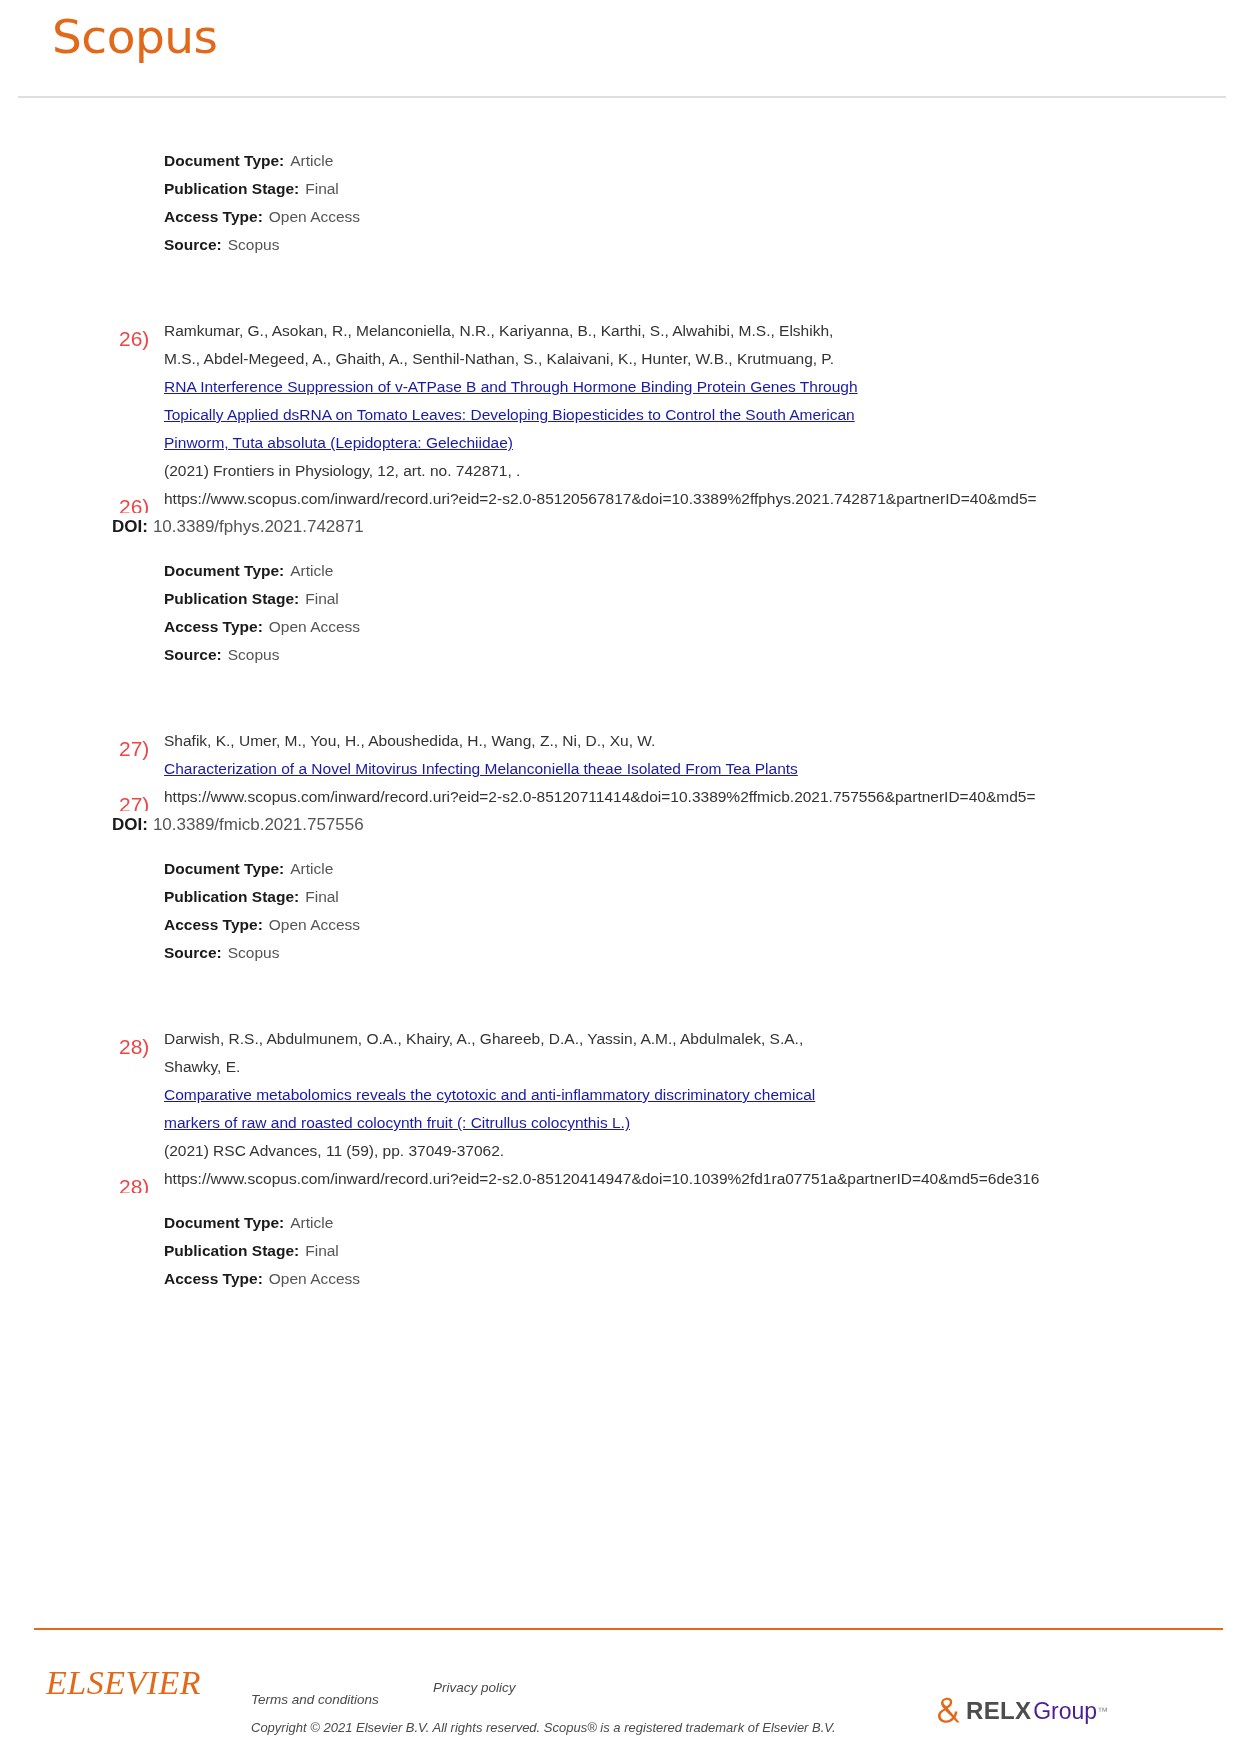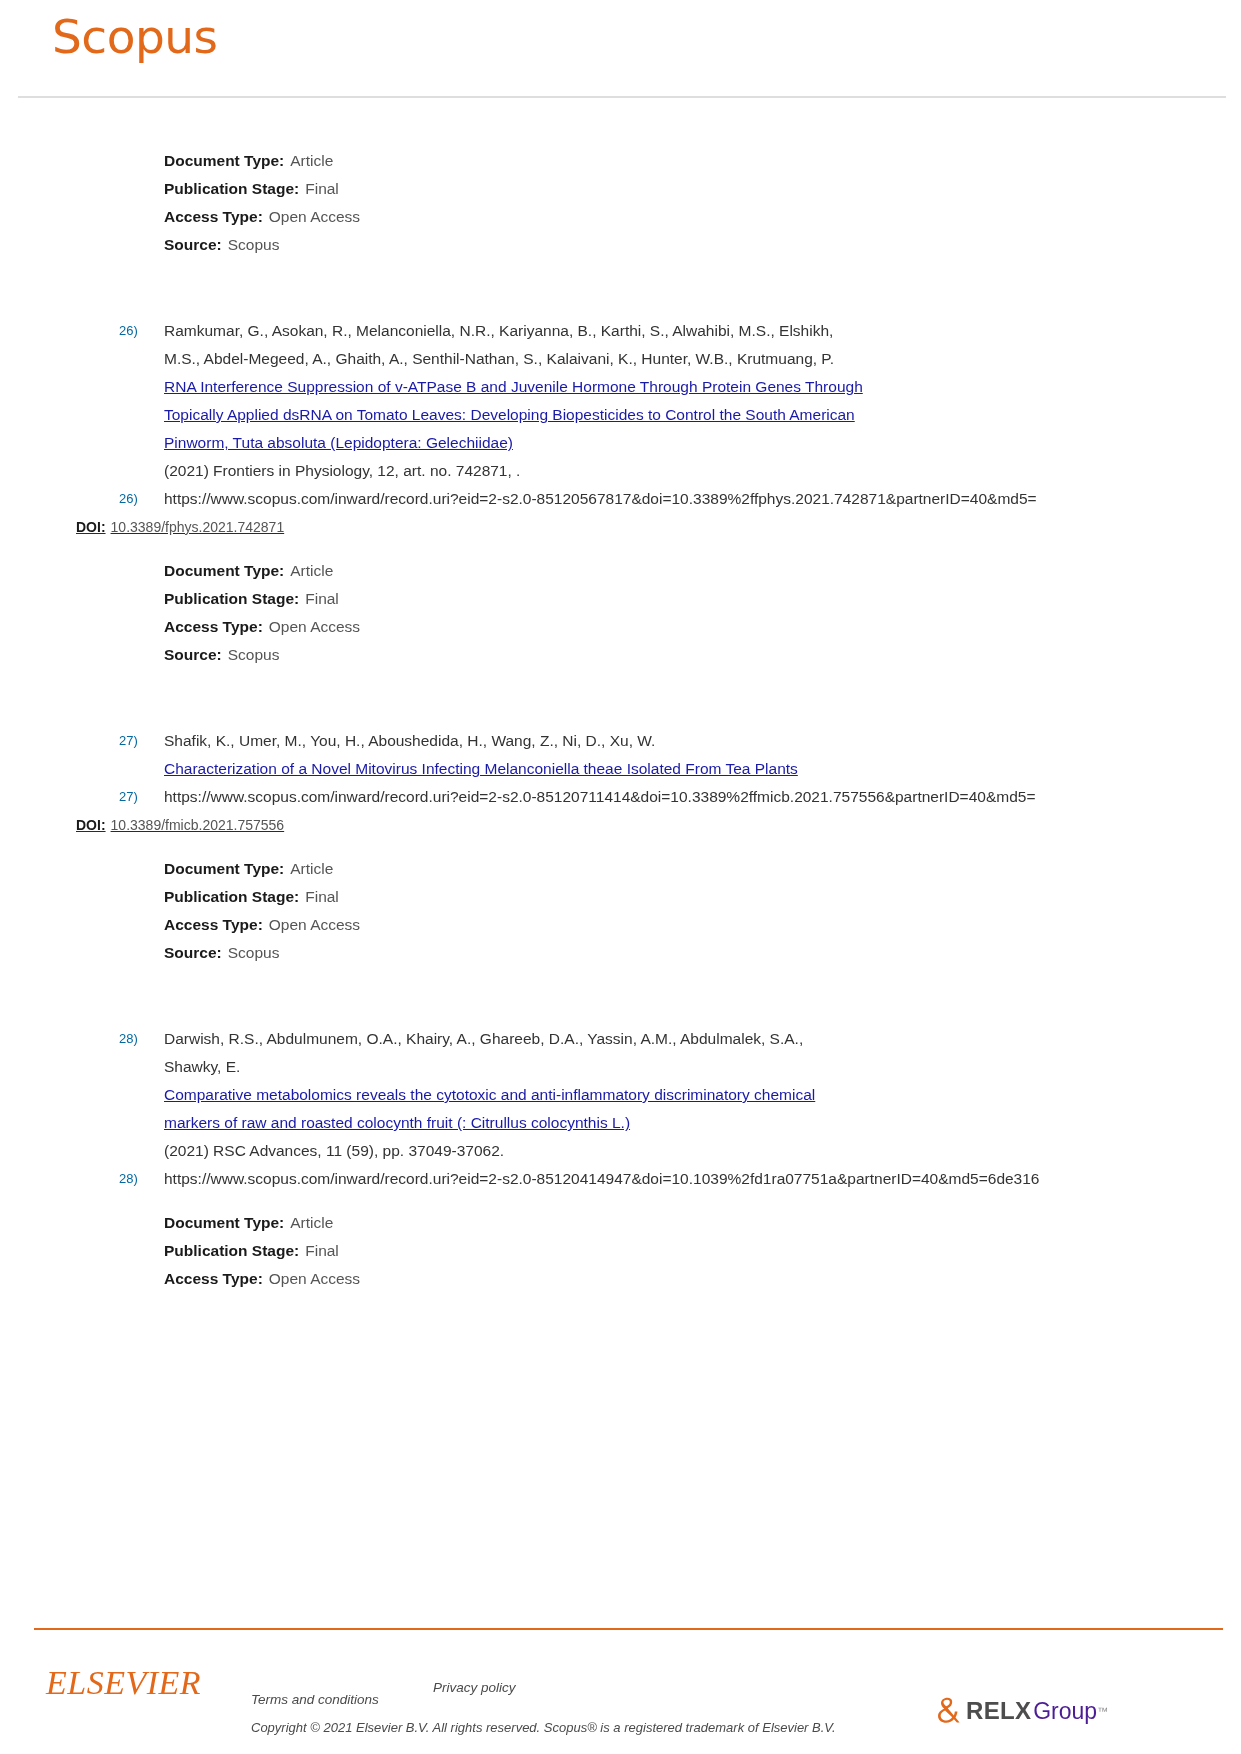--- a/index.html
+++ b/index.html
@@ -75,25 +75,25 @@
   .cite-line {
     position: relative;
     padding-left: 164px;
     font-size: 15.5px;
     line-height: 28px;
     color: #333333;
   }
   .cite-num {
     position: absolute;
     left: 119px;
-    top: 0;
+    top: 8px;
     width: 40px;
     text-align: left;
-    color: #0369a1;
-    font-size: 13px;
+    color: #ef4444;
+    font-size: 21px;
   }
   .authors {
     color: #333333;
   }
   .title-link {
     display: block;
     color: #1a1aa8;
     text-decoration: underline;
     font-size: 15.5px;
     line-height: 28px;
@@ -107,24 +107,23 @@
     padding-left: 164px;
     font-size: 15.5px;
     line-height: 28px;
     color: #333333;
     white-space: nowrap;
     overflow: hidden;
     width: 1241px;
     box-sizing: border-box;
   }
   .doi-line {
-    padding-left: 76px;
-    font-size: 14px;
-    line-height: 28px;
-    text-decoration: underline;
+    padding-left: 112px;
+    font-size: 17px;
+    line-height: 28px;
   }
   .doi-label {
     font-weight: bold;
     color: #1a1a1a;
   }
   .doi-value {
     color: #555555;
     margin-left: 5px;
   }
   .gap-sm { height: 16px; }
@@ -237,21 +236,21 @@
       <span class="meta-label">Source:</span><span class="meta-value">Scopus</span>
     </div>
   </div>
 
   <div class="gap-lg"></div>
   <div class="entry">
     <div class="cite-line">
       <span class="cite-num">26)</span>
       <div class="authors">Ramkumar, G., Asokan, R., Melanconiella, N.R., Kariyanna, B., Karthi, S., Alwahibi, M.S., Elshikh,</div>
       <div class="authors">M.S., Abdel-Megeed, A., Ghaith, A., Senthil-Nathan, S., Kalaivani, K., Hunter, W.B., Krutmuang, P.</div>
-      <a class="title-link">RNA Interference Suppression of v-ATPase B and Juvenile Hormone Through Protein Genes Through</a>
+      <a class="title-link">RNA Interference Suppression of v-ATPase B and Through Hormone Binding Protein Genes Through</a>
       <a class="title-link">Topically Applied dsRNA on Tomato Leaves: Developing Biopesticides to Control the South American</a>
       <a class="title-link">Pinworm, Tuta absoluta (Lepidoptera: Gelechiidae)</a>
       <div class="source-line">(2021) Frontiers in Physiology, 12, art. no. 742871, .</div>
     </div>
     <div class="url-line">
       <span class="cite-num">26)</span>
       <span>https://www.scopus.com/inward/record.uri?eid=2-s2.0-85120567817&amp;doi=10.3389%2ffphys.2021.742871&amp;partnerID=40&amp;md5=</span>
     </div>
     <div class="doi-line">
       <span class="doi-label">DOI:</span><span class="doi-value">10.3389/fphys.2021.742871</span>

